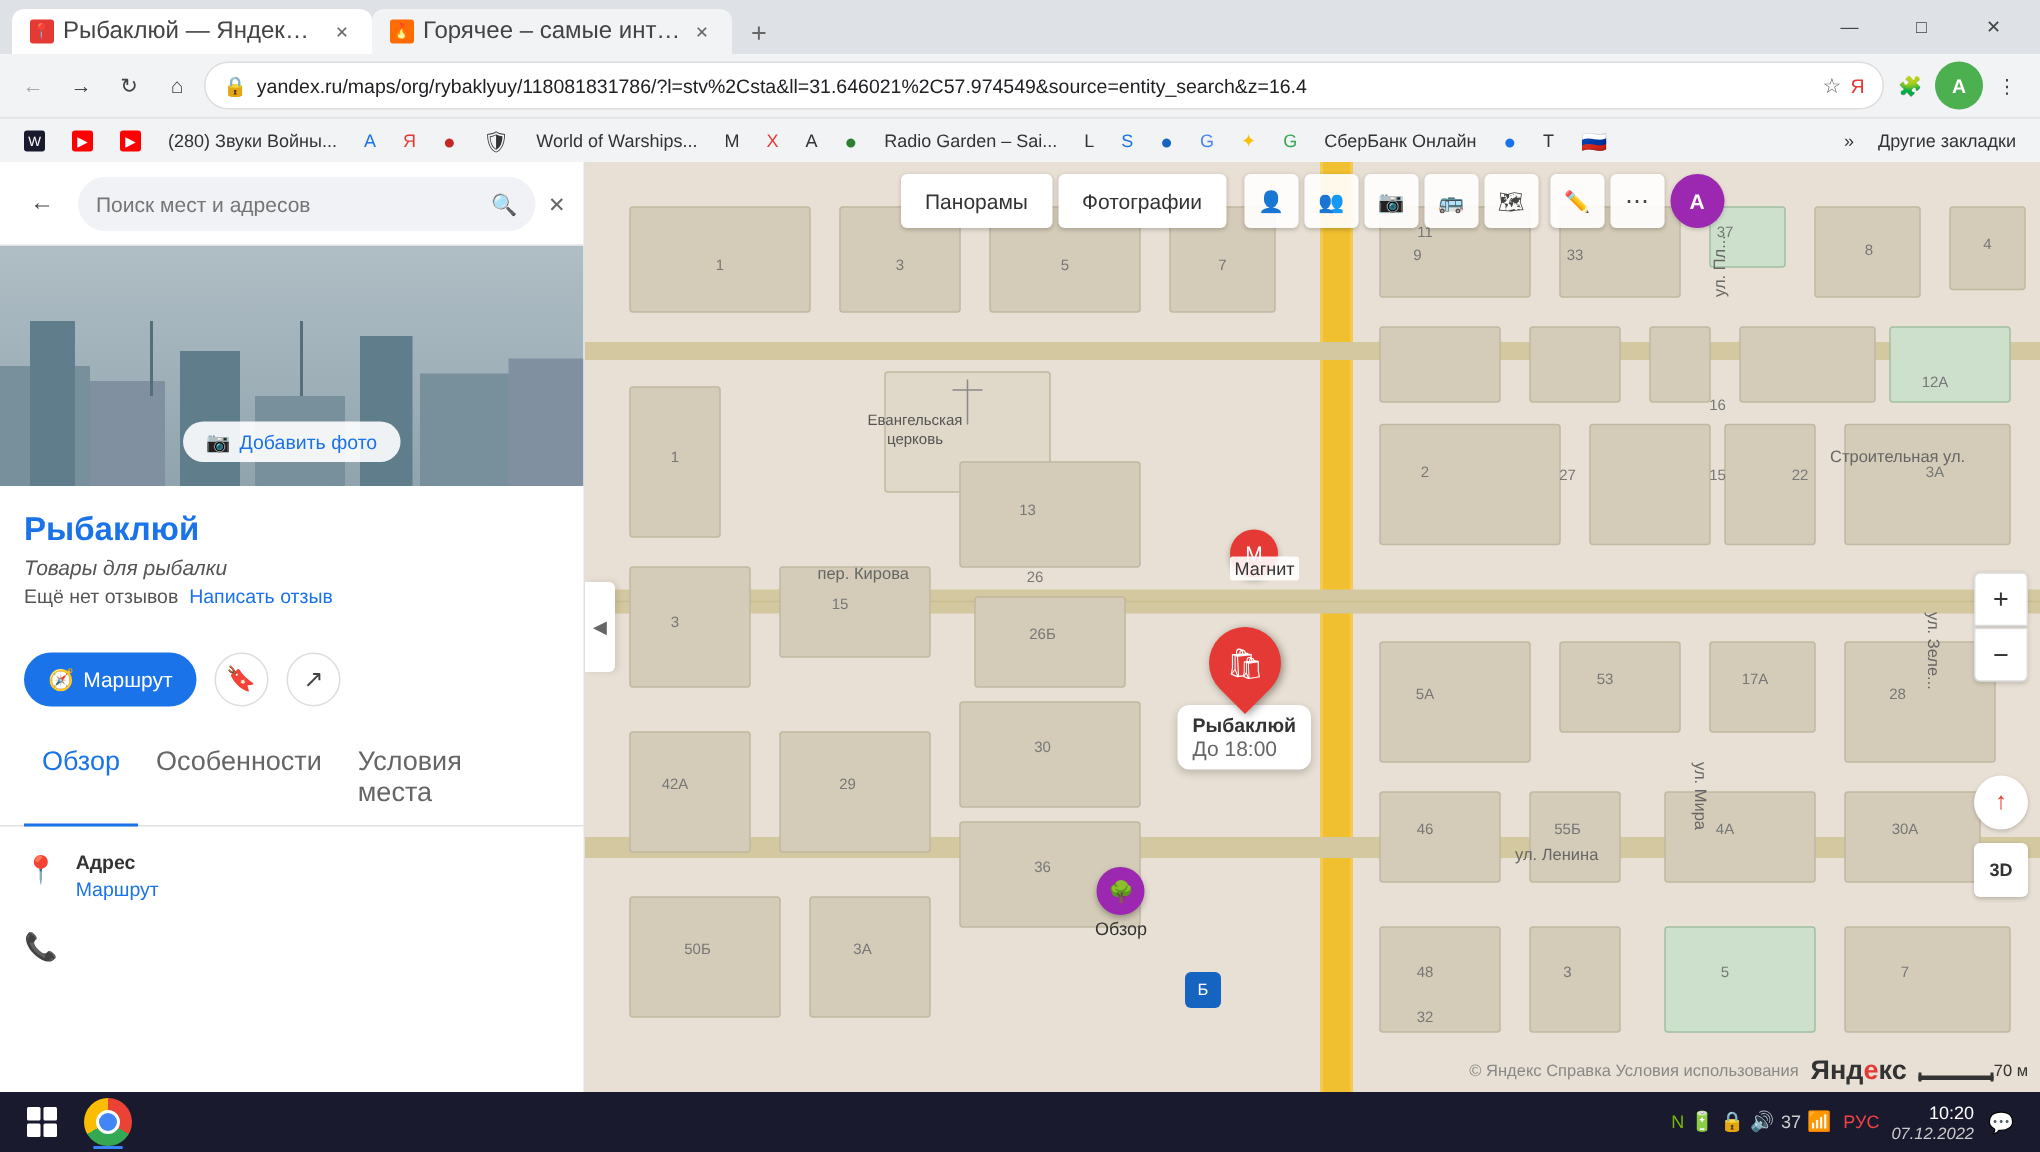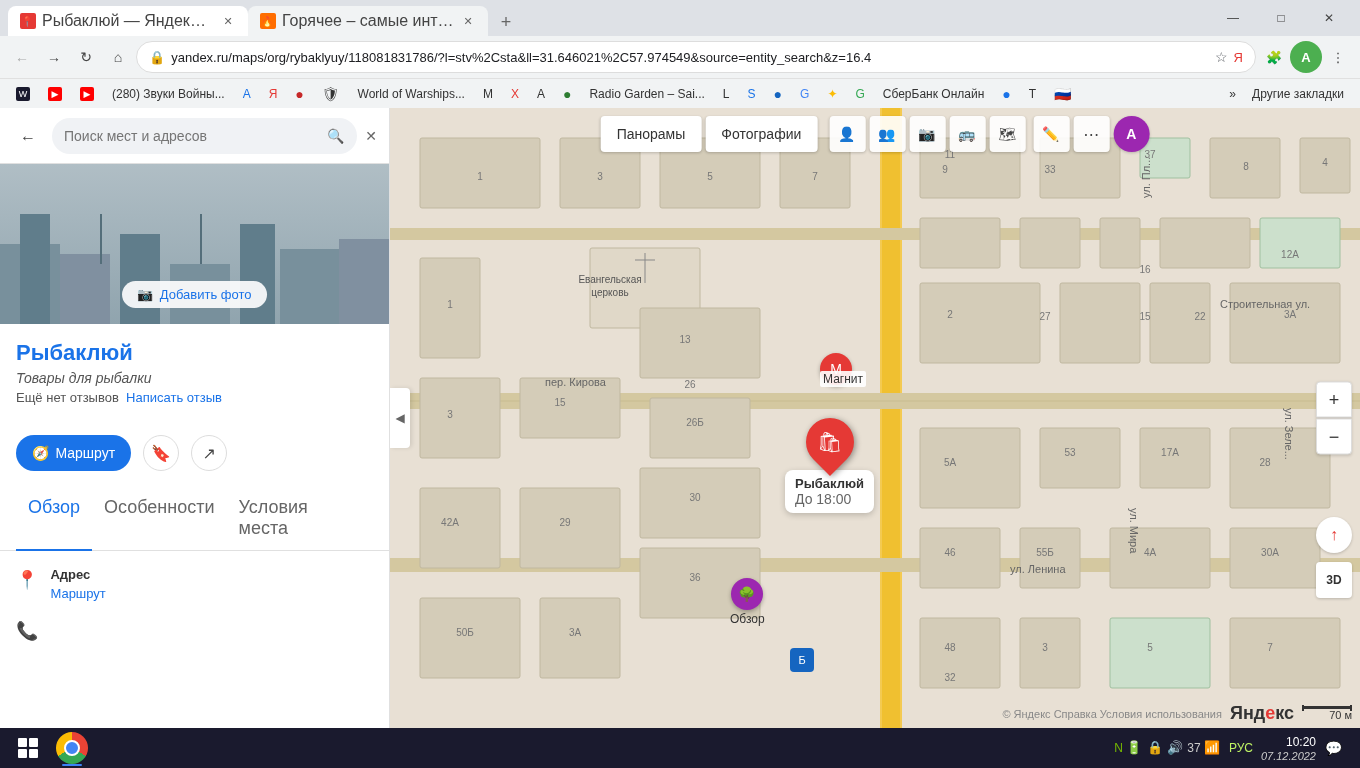--- a/index.html
+++ b/index.html
@@ -373,21 +373,21 @@
       right: 8px;
       display: flex; align-items: center; gap: 8px;
       font-size: 11px; color: #666;
     }
     .yandex-logo {
       font-size: 18px; font-weight: 700;
       color: #333;
     }
     .yandex-logo span { color: #e53935; }
     .map-scale {
-      display: flex; flex-direction: column; align-items: flex-end;
+      display: flex; flex-direction: row; align-items: flex-end;
     }
     .scale-bar { width: 50px; height: 3px; background: #333; position: relative; }
     .scale-bar::before, .scale-bar::after {
       content: ''; position: absolute;
       width: 2px; height: 6px; background: #333;
       top: -1.5px;
     }
     .scale-bar::before { left: 0; }
     .scale-bar::after { right: 0; }
     .scale-text { font-size: 11px; color: #333; }
@@ -947,20 +947,20 @@
   <div class="taskbar-app active">
     <div class="taskbar-chrome"></div>
   </div>
   <div class="taskbar-right">
     <span class="tray-icon" style="color:#76b900;font-size:12px;">N</span>
     <span class="tray-icon" style="font-size:13px;">🔋</span>
     <span class="tray-icon" style="font-size:13px;">🔒</span>
     <span class="tray-icon" style="font-size:13px;">🔊</span>
     <span class="tray-icon" style="font-size:12px;color:#ccc;">37</span>
     <span class="tray-icon" style="font-size:13px;">📶</span>
-    <span style="font-size:12px;color:#bef264;padding:0 4px;">РУС</span>
+    <span style="font-size:12px;color:#ef4444;padding:0 4px;">РУС</span>
     <div style="display:flex;flex-direction:column;align-items:flex-end;cursor:pointer;">
       <span class="taskbar-time">10:20</span>
       <span class="taskbar-date">07.12.2022</span>
     </div>
     <div class="taskbar-notify">💬</div>
   </div>
 </div>
 
 </body></html>

